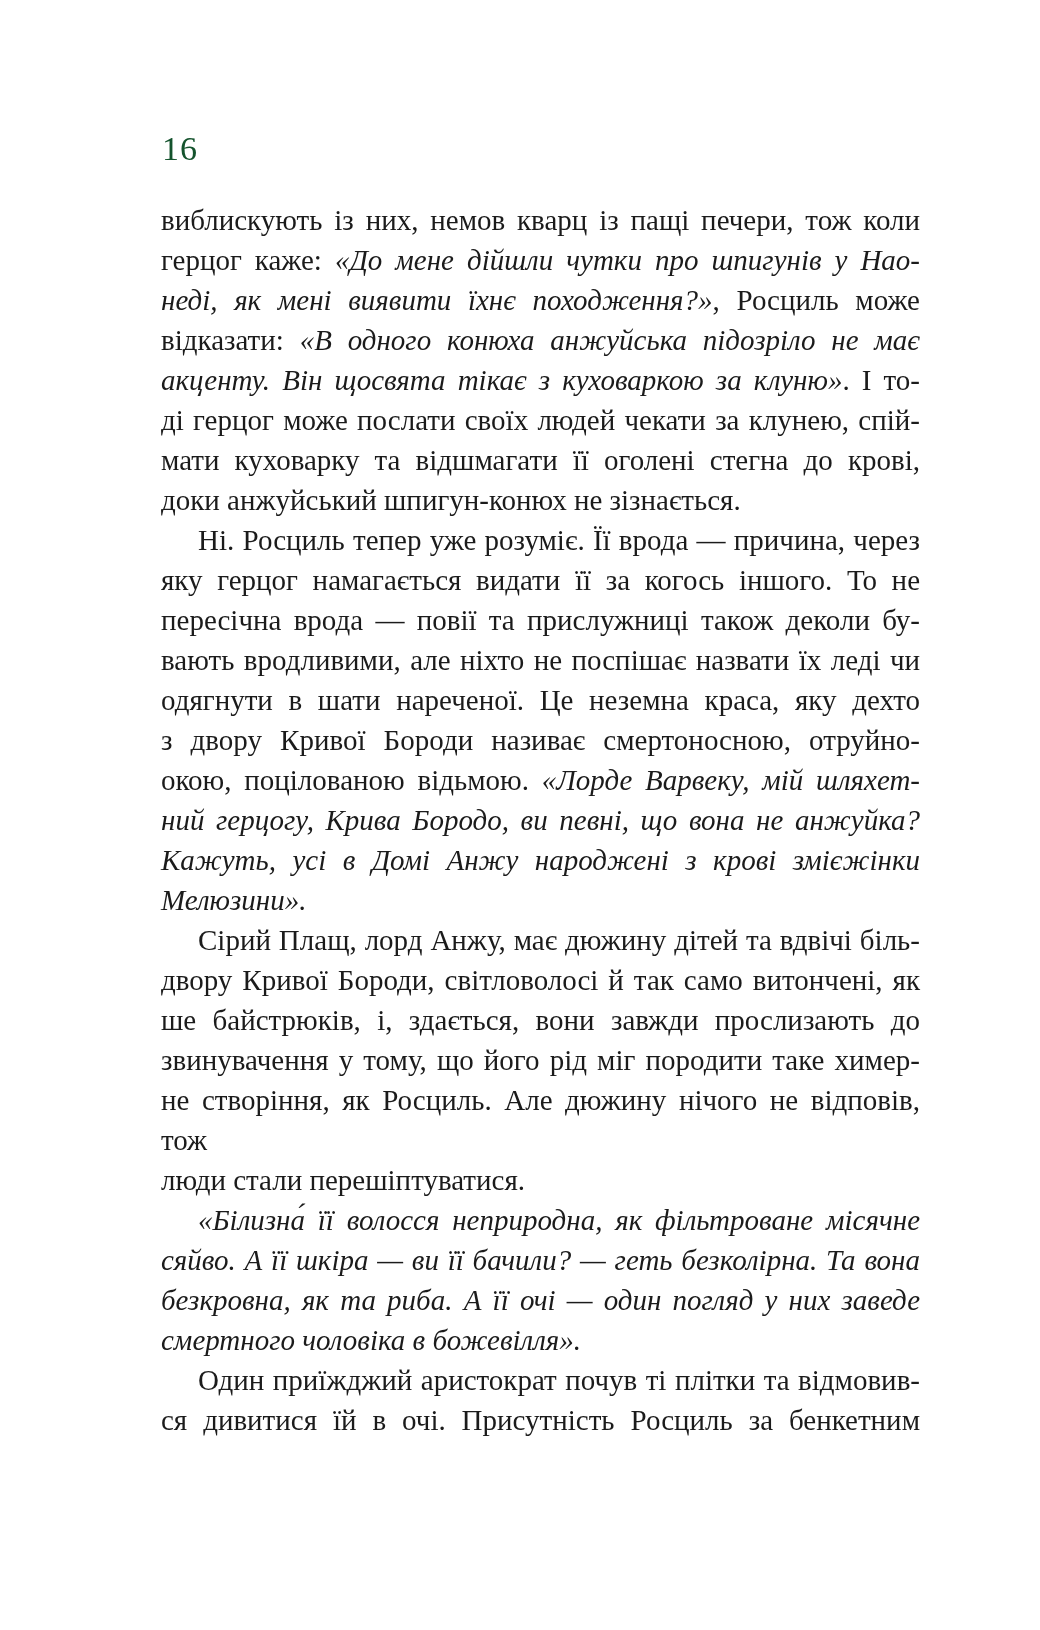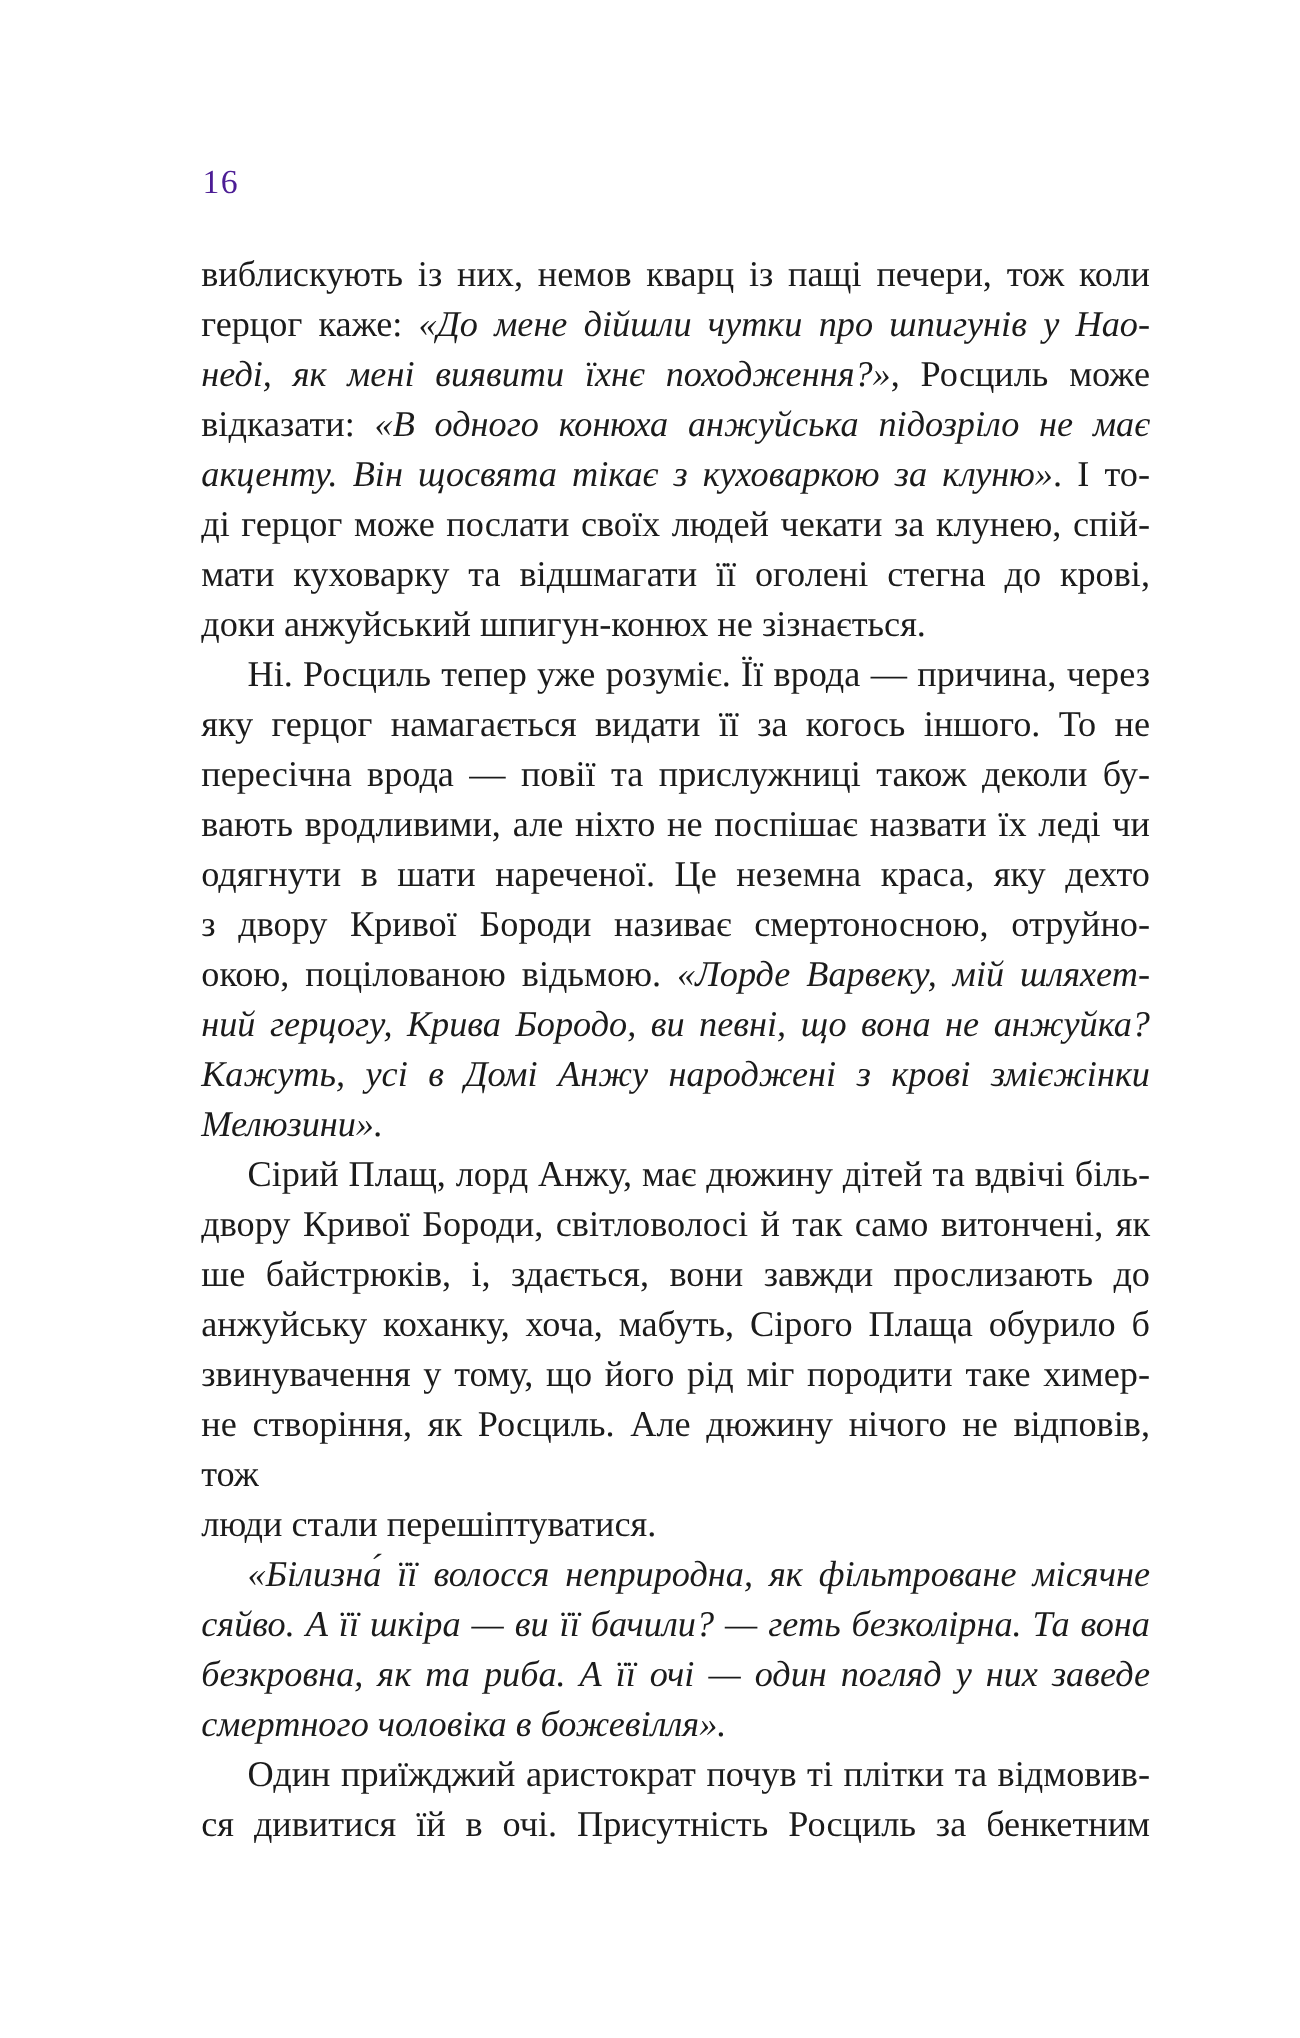--- a/index.html
+++ b/index.html
@@ -13,24 +13,24 @@
     height: 1630px;
     background: #ffffff;
     font-family: "Liberation Serif", serif;
     color: #1b1b1b;
     overflow: hidden;
   }
   .page-number {
     position: absolute;
     left: 162px;
     top: 132px;
-    font-size: 27px;
+    font-size: 34px;
     line-height: 1;
     letter-spacing: 1px;
-    color: #4c1d95;
+    color: #14532d;
   }
   .text-block {
     position: absolute;
     left: 161px;
     top: 200px;
     width: 759px;
   }
   .line {
     font-size: 29px;
     line-height: 40px;
@@ -73,21 +73,20 @@
       <div class="line justify"><span class="run">вають вродливими, але ніхто не поспішає назвати їх леді чи</span></div>
       <div class="line justify"><span class="run">одягнути в шати нареченої. Це неземна краса, яку дехто</span></div>
       <div class="line justify"><span class="run">з двору Кривої Бороди називає смертоносною, отруйно-</span></div>
       <div class="line justify"><span class="run">окою, поцілованою відьмою. </span><span class="run italic">«Лорде Варвеку, мій шляхет-</span></div>
       <div class="line justify"><span class="run italic">ний герцогу, Крива Бородо, ви певні, що вона не анжуйка?</span></div>
       <div class="line justify"><span class="run italic">Кажуть, усі в Домі Анжу народжені з крові змієжінки</span></div>
       <div class="line last"><span class="run italic">Мелюзини».</span></div>
       <div class="line justify indent"><span class="run">Сірий Плащ, лорд Анжу, має дюжину дітей та вдвічі біль-</span></div>
       <div class="line justify"><span class="run">двору Кривої Бороди, світловолосі й так само витончені, як</span></div>
       <div class="line justify"><span class="run">ше байстрюків, і, здається, вони завжди прослизають до</span></div>
-      <div class="line justify"><span class="run">анжуйську коханку, хоча, мабуть, Сірого Плаща обурило б</span></div>
       <div class="line justify"><span class="run">звинувачення у тому, що його рід міг породити таке химер-</span></div>
       <div class="line justify"><span class="run">не створіння, як Росциль. Але дюжину нічого не відповів, тож</span></div>
       <div class="line last"><span class="run">люди стали перешіптуватися.</span></div>
       <div class="line justify indent"><span class="run italic">«Білизна́ її волосся неприродна, як фільтроване місячне</span></div>
       <div class="line justify"><span class="run italic">сяйво. А її шкіра — ви її бачили? — геть безколірна. Та вона</span></div>
       <div class="line justify"><span class="run italic">безкровна, як та риба. А її очі — один погляд у них заведе</span></div>
       <div class="line last"><span class="run italic">смертного чоловіка в божевілля».</span></div>
       <div class="line justify indent"><span class="run">Один приїжджий аристократ почув ті плітки та відмовив-</span></div>
       <div class="line justify"><span class="run">ся дивитися їй в очі. Присутність Росциль за бенкетним</span></div>
     </div>

